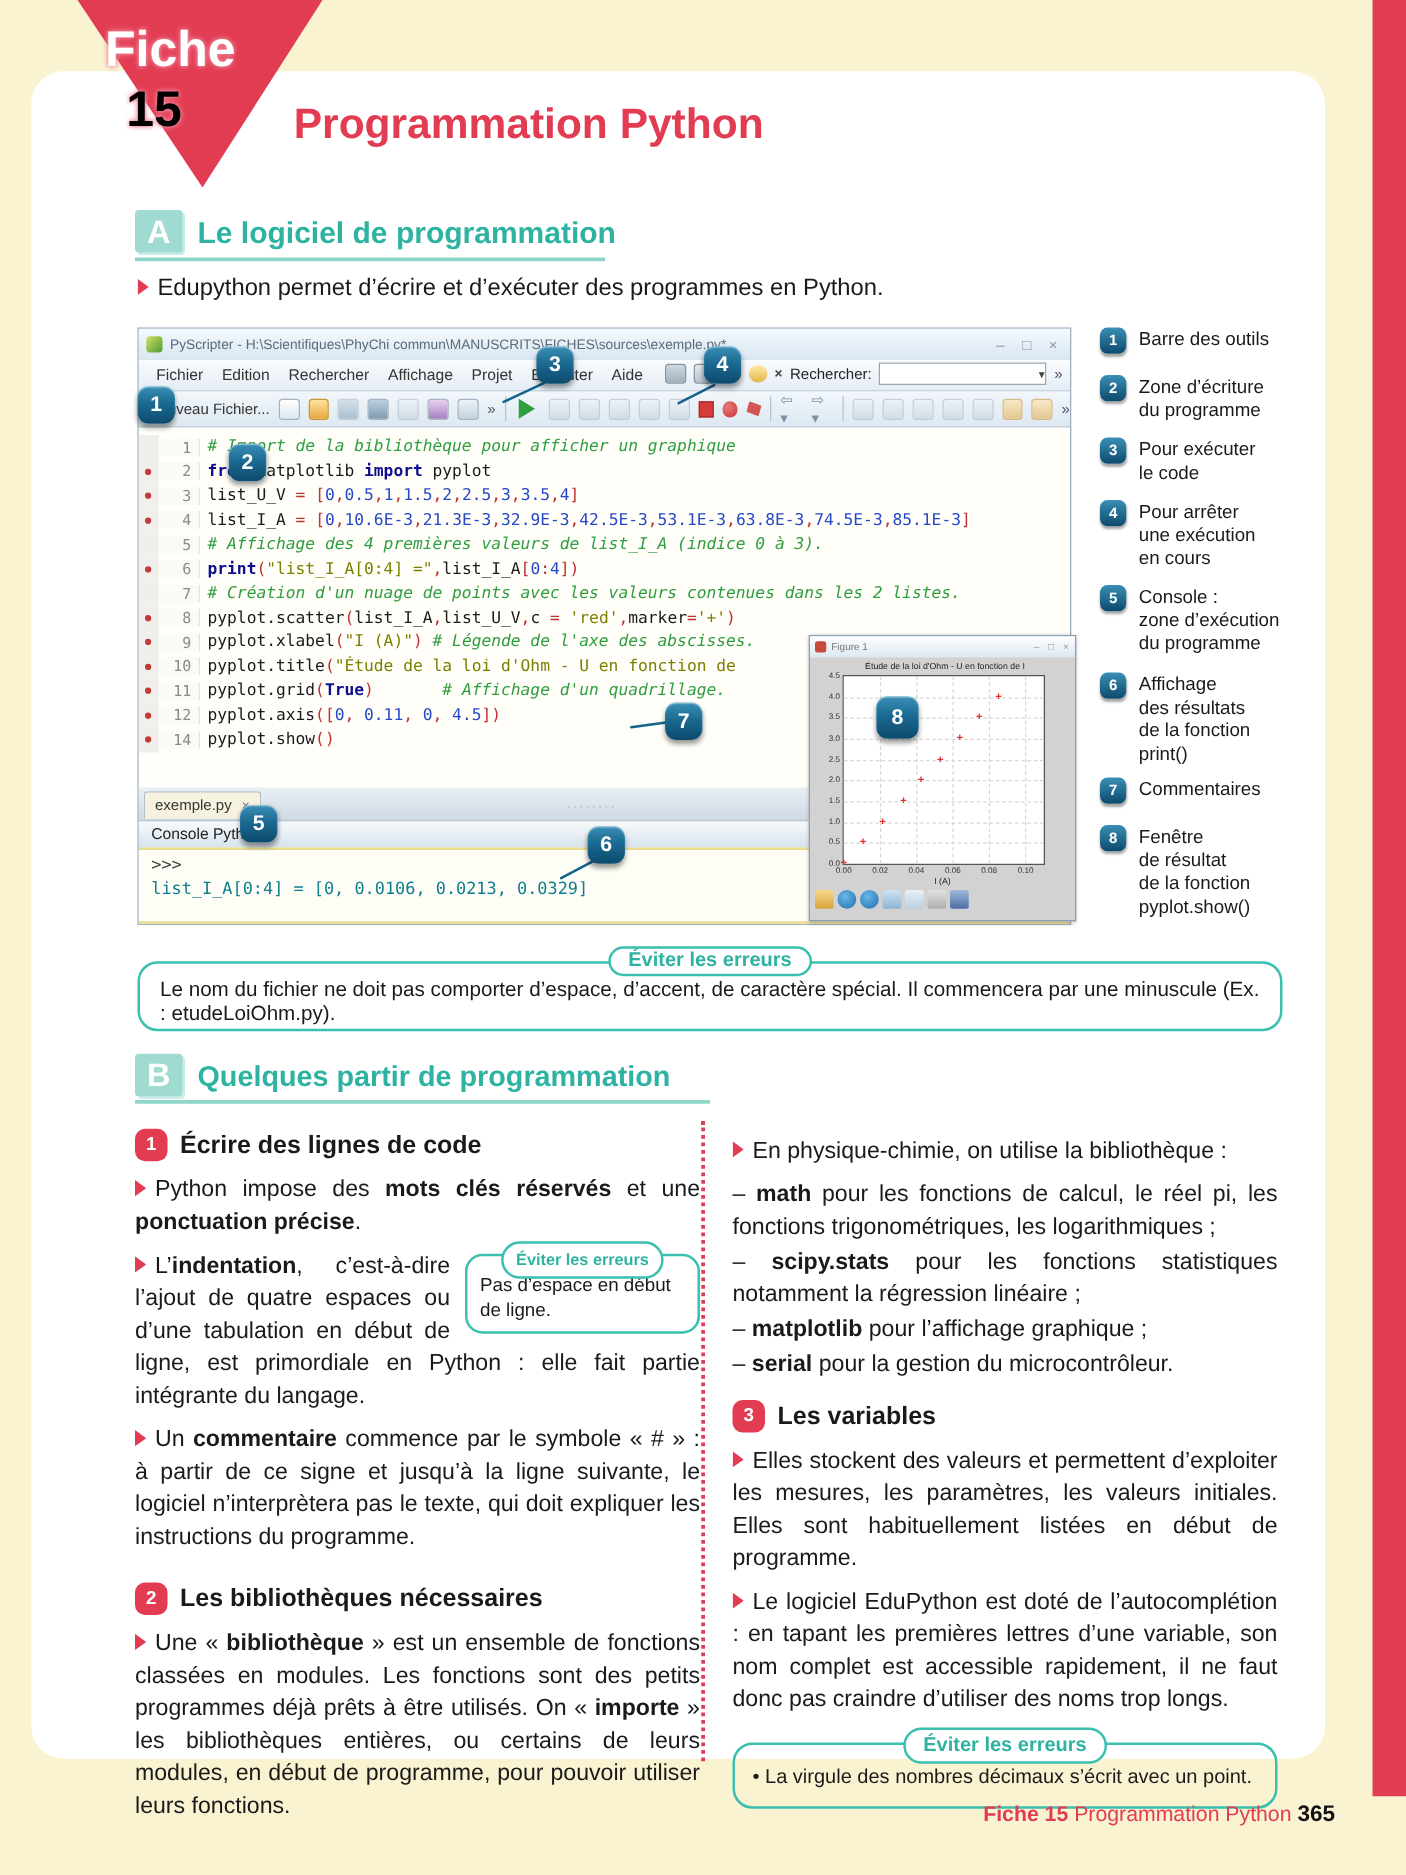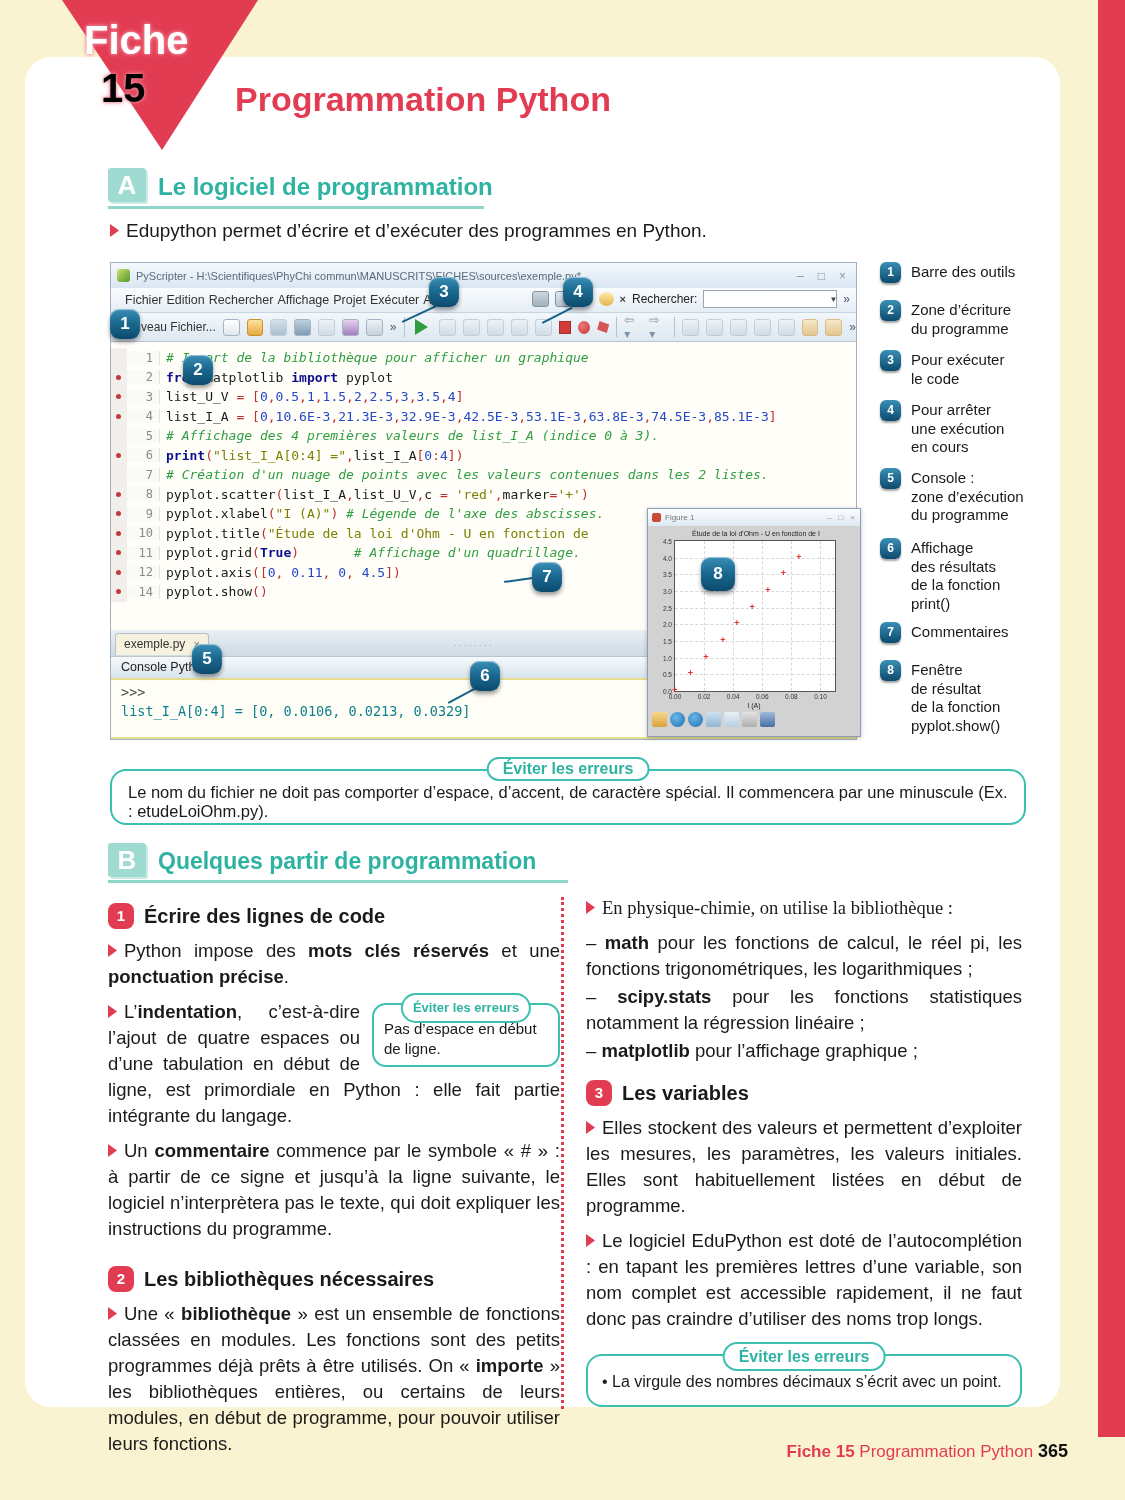--- a/index.html
+++ b/index.html
@@ -29,21 +29,21 @@
   
   #ide{position:absolute;left:110px;top:262px;width:745px;height:476px;background:#dce8f2;
        border:1px solid #9fb1c1;z-index:2;font-family:"Liberation Sans",sans-serif;}
   .ttl{position:absolute;left:0;top:0;width:100%;height:25px;background:linear-gradient(#f4f9fd,#d9e6f2);
        display:flex;align-items:center;padding-left:6px;box-sizing:border-box;}
   .app-ico{width:13px;height:13px;border-radius:3px;background:linear-gradient(135deg,#cfe06a,#4e9a2e);margin-right:6px;}
   .ttl-text{font-size:11px;color:#5a6b7a;white-space:nowrap;overflow:hidden;flex:1;}
   .win-controls{display:flex;gap:14px;margin-right:10px;color:#8a97a3;font-size:12px;}
   .menu{position:absolute;left:0;top:25px;width:100%;height:24px;background:linear-gradient(#fafcfe,#e4edf5);
        display:flex;align-items:center;font-size:12.5px;color:#333;}
-  #menu-left{display:flex;gap:4px;padding-left:14px;}
+  #menu-left{display:flex;gap:15px;padding-left:14px;}
   .menu-item{cursor:default;}
   .menu-right{display:flex;align-items:center;gap:6px;position:absolute;right:6px;top:2px;}
   .mi{width:15px;height:14px;border-radius:3px;}
   .mi-db{background:linear-gradient(#cfd8e0,#9fb0bd);border:1px solid #8495a3;}
   .mi-calc{background:linear-gradient(#e6ebef,#b9c5cf);border:1px solid #8495a3;}
   .mi-ref{background:radial-gradient(circle at 40% 40%,#7fd07f,#2f8f3f);border-radius:50%;}
   .mi-help{background:linear-gradient(#ffe9a8,#e2b74e);border-radius:50%;}
   .srch-x{color:#444;font-size:11px;font-weight:bold;}
   .srch-label{font-size:12px;color:#222;}
   .srch-box{width:128px;height:16px;background:#fff;border:1px solid #9aa7b3;font-size:11px;padding:0 2px;}
@@ -490,24 +490,25 @@
     </div>
     <div class="para"><span class="marker"></span><span><span>Un </span><span class="b">commentaire</span><span> commence par le symbole « # » : à partir de ce signe et jusqu’à la ligne suivante, le logiciel n’interprètera pas le texte, qui doit expliquer les instructions du programme.</span></span></div>
     <div class="sub" style="margin-top:24px;">
       <span class="nbadge">2</span>
       <span class="subtitle">Les bibliothèques nécessaires</span>
     </div>
     <div class="para"><span class="marker"></span><span><span>Une « </span><span class="b">bibliothèque</span><span> » est un ensemble de fonctions classées en modules. Les fonctions sont des petits programmes déjà prêts à être utilisés. On « </span><span class="b">importe</span><span> » les bibliothèques entières, ou certains de leurs modules, en début de programme, pour pouvoir utiliser leurs fonctions.</span></span></div>
   </div>
 
   <div class="col" id="colR">
-    <div class="para" style="margin-top:2px;font-family:Liberation Serif, serif;"><span class="marker"></span><span><span>En physique-chimie, on utilise la bibliothèque :</span></span></div>
+    <div class="para" style="margin-top:14px;"><span class="marker"></span><span><span>En physique-chimie, on utilise la bibliothèque :</span></span></div>
     <div class="para" style="margin:2px 0;"><span><span>– </span><span class="b">math</span><span> pour les fonctions de calcul, le réel pi, les fonctions trigonométriques, les logarithmiques ;</span></span></div>
     <div class="para" style="margin:2px 0;"><span><span>– </span><span class="b">scipy.stats</span><span> pour les fonctions statistiques notamment la régression linéaire ;</span></span></div>
     <div class="para" style="margin:2px 0;"><span><span>– </span><span class="b">matplotlib</span><span> pour l’affichage graphique ;</span></span></div>
+    <div class="para" style="margin:2px 0;"><span><span>– </span><span class="b">serial</span><span> pour la gestion du microcontrôleur.</span></span></div>
     <div class="sub" style="margin-top:16px;">
       <span class="nbadge">3</span>
       <span class="subtitle">Les variables</span>
     </div>
     <div class="para"><span class="marker"></span><span><span>Elles stockent des valeurs et permettent d’exploiter les mesures, les paramètres, les valeurs initiales. Elles sont habituellement listées en début de programme.</span></span></div>
     <div class="para"><span class="marker"></span><span><span>Le logiciel EduPython est doté de l’autocomplétion : en tapant les premières lettres d’une variable, son nom complet est accessible rapidement, il ne faut donc pas craindre d’utiliser des noms trop longs.</span></span></div>
     <div class="evb">
       <div class="ev-pill">Éviter les erreurs</div>
       <div>• La virgule des nombres décimaux s’écrit avec un point.</div>
     </div>

